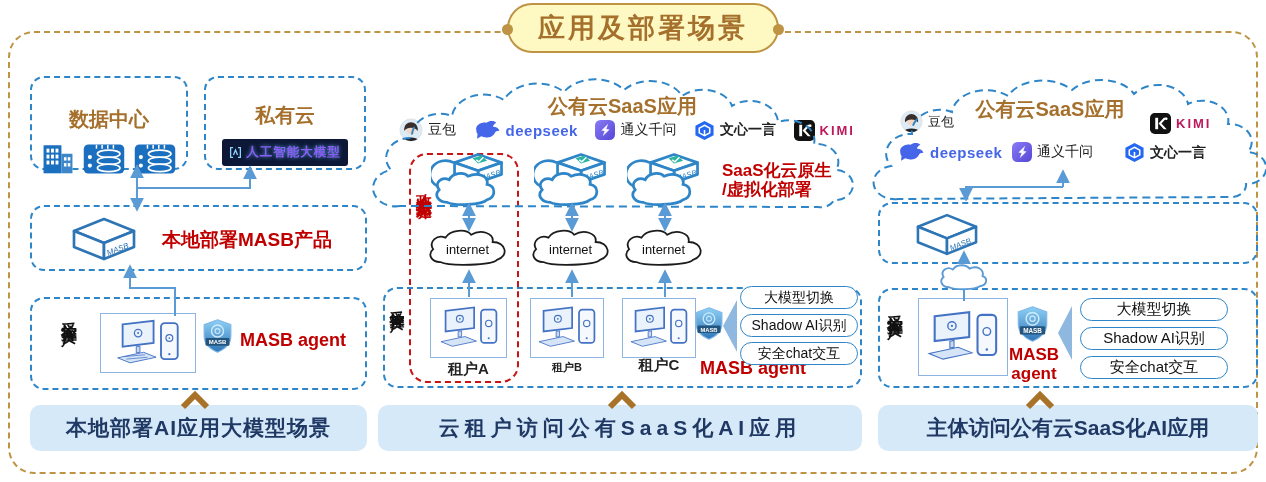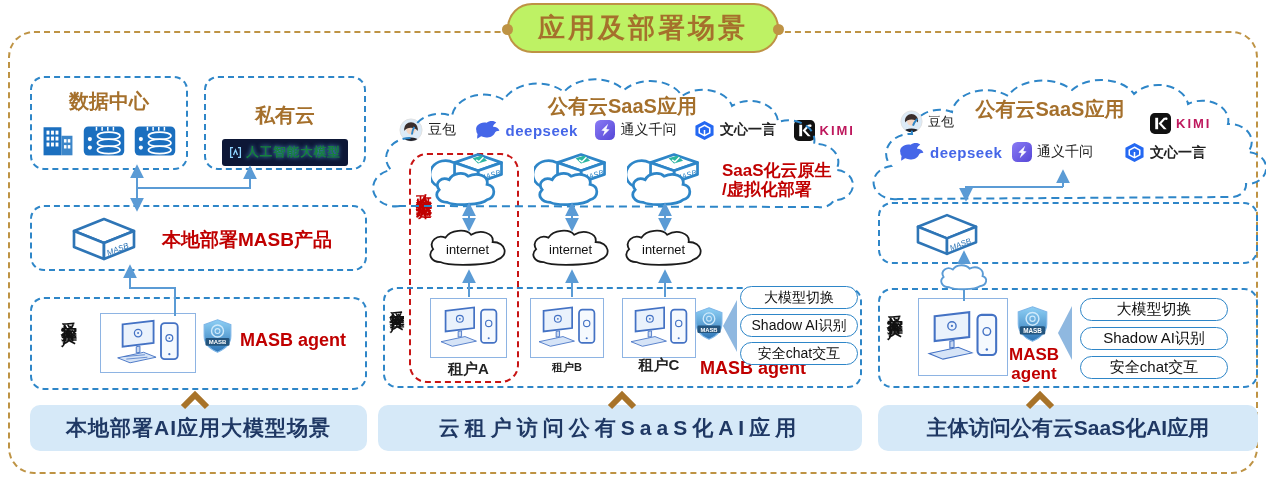--- a/index.html
+++ b/index.html
@@ -1,50 +1,50 @@
 <!DOCTYPE html>
 <html><head>
 <meta charset="utf-8">
 <style>
   *{margin:0;padding:0;box-sizing:border-box}
   html,body{width:1266px;height:482px}
   body{position:relative;background:#fff;font-family:"Liberation Sans",sans-serif;overflow:hidden;color:#222}
   svg{font-family:inherit;display:block}
   .abs{position:absolute}
   .outer-border{position:absolute;left:8px;top:31px;right:8px;bottom:8px;border:2.5px dashed #BE9344;border-radius:26px;z-index:1}
-  .title-pill{position:absolute;left:507px;top:3px;width:272px;height:50px;background:#bef264;border:2.5px solid #BE9344;border-radius:27px;z-index:7;display:flex;align-items:center;justify-content:center}
+  .title-pill{position:absolute;left:507px;top:3px;width:272px;height:50px;background:#fef9c3;border:2.5px solid #BE9344;border-radius:27px;z-index:7;display:flex;align-items:center;justify-content:center}
   .title-pill h1{font-size:27px;font-weight:bold;color:#A5702C;letter-spacing:3px}
   .gold-dot{position:absolute;width:11px;height:11px;border-radius:50%;background:#BE9344;top:19px}
   .dashed-box{position:absolute;border:2px dashed #2E86C8;border-radius:14px;z-index:2}
   .red-dash-box{position:absolute;border:2px dashed #C81414;border-radius:18px;z-index:3}
   .box-title{font-weight:bold;color:#A5702C;text-align:center}
   .red{color:#C00000;font-weight:bold}
   .vtext{writing-mode:vertical-lr;text-orientation:upright;font-weight:bold;letter-spacing:3px}
   .caption{position:absolute;background:#D6E9F8;border-radius:10px;color:#1F3864;font-weight:bold;font-size:21px;display:flex;align-items:center;justify-content:center;z-index:4}
   .pill{position:absolute;border:1.5px solid #2E86C8;border-radius:12px;background:#fff;font-size:14px;display:flex;align-items:center;justify-content:center;color:#111;z-index:4}
   .device-frame{position:absolute;border:1.5px solid #8EB4E3;background:#fff;display:flex;align-items:center;justify-content:center;z-index:3}
   .logo{display:flex;align-items:center;gap:5px;font-size:14px;color:#222;white-space:nowrap}
   .ds-label{color:#4566E8;font-weight:bold;font-size:15px;letter-spacing:.5px}
   .kimi-label{font-weight:bold;font-size:13px;letter-spacing:2px;color:#be185d}
-  .badge{display:flex;align-items:center;justify-content:center;gap:4px;background:#0D1736;border-radius:3px;color:#15803d;font-weight:bold;font-size:12.5px;letter-spacing:1px;text-shadow:0 0 4px rgba(100,190,255,.8)}
+  .badge{display:flex;align-items:center;justify-content:center;gap:4px;background:#0D1736;border-radius:3px;color:#8b5cf6;font-weight:bold;font-size:12.5px;letter-spacing:1px;text-shadow:0 0 4px rgba(100,190,255,.8)}
   .overlay{position:absolute;left:0;top:0;z-index:6;pointer-events:none}
   .cloudline{stroke:#2E86C8;stroke-width:2;stroke-dasharray:8 5;fill:none}
 </style>
 </head>
 <body>
 
 <div class="outer-border"></div>
 <div class="title-pill">
   <span class="gold-dot" style="left:-7px"></span>
   <h1>应用及部署场景</h1>
   <span class="gold-dot" style="right:-7px"></span>
 </div>
 
 <div class="dashed-box" style="left:30px;top:76px;width:158px;height:94px">
-  <div class="box-title" style="font-size:20px;margin-top:10px">数据中心</div>
+  <div class="box-title" style="font-size:20px;margin-top:28px">数据中心</div>
   <div style="display:flex;align-items:flex-end;justify-content:center;gap:7px;margin-top:8px">
     <svg width="34" height="34" viewBox="0 0 40 40">
       <rect x="3" y="5" width="21" height="33" fill="#1B6FBF"></rect>
       <rect x="24" y="15" width="13" height="23" fill="#3C86C9"></rect>
       <g fill="#fff">
         <rect x="6.5" y="9" width="3.4" height="4.6"></rect>
           <rect x="11.8" y="9" width="3.4" height="4.6"></rect>
           <rect x="17.1" y="9" width="3.4" height="4.6"></rect>
         <rect x="6.5" y="16" width="3.4" height="4.6"></rect>
           <rect x="11.8" y="16" width="3.4" height="4.6"></rect>

